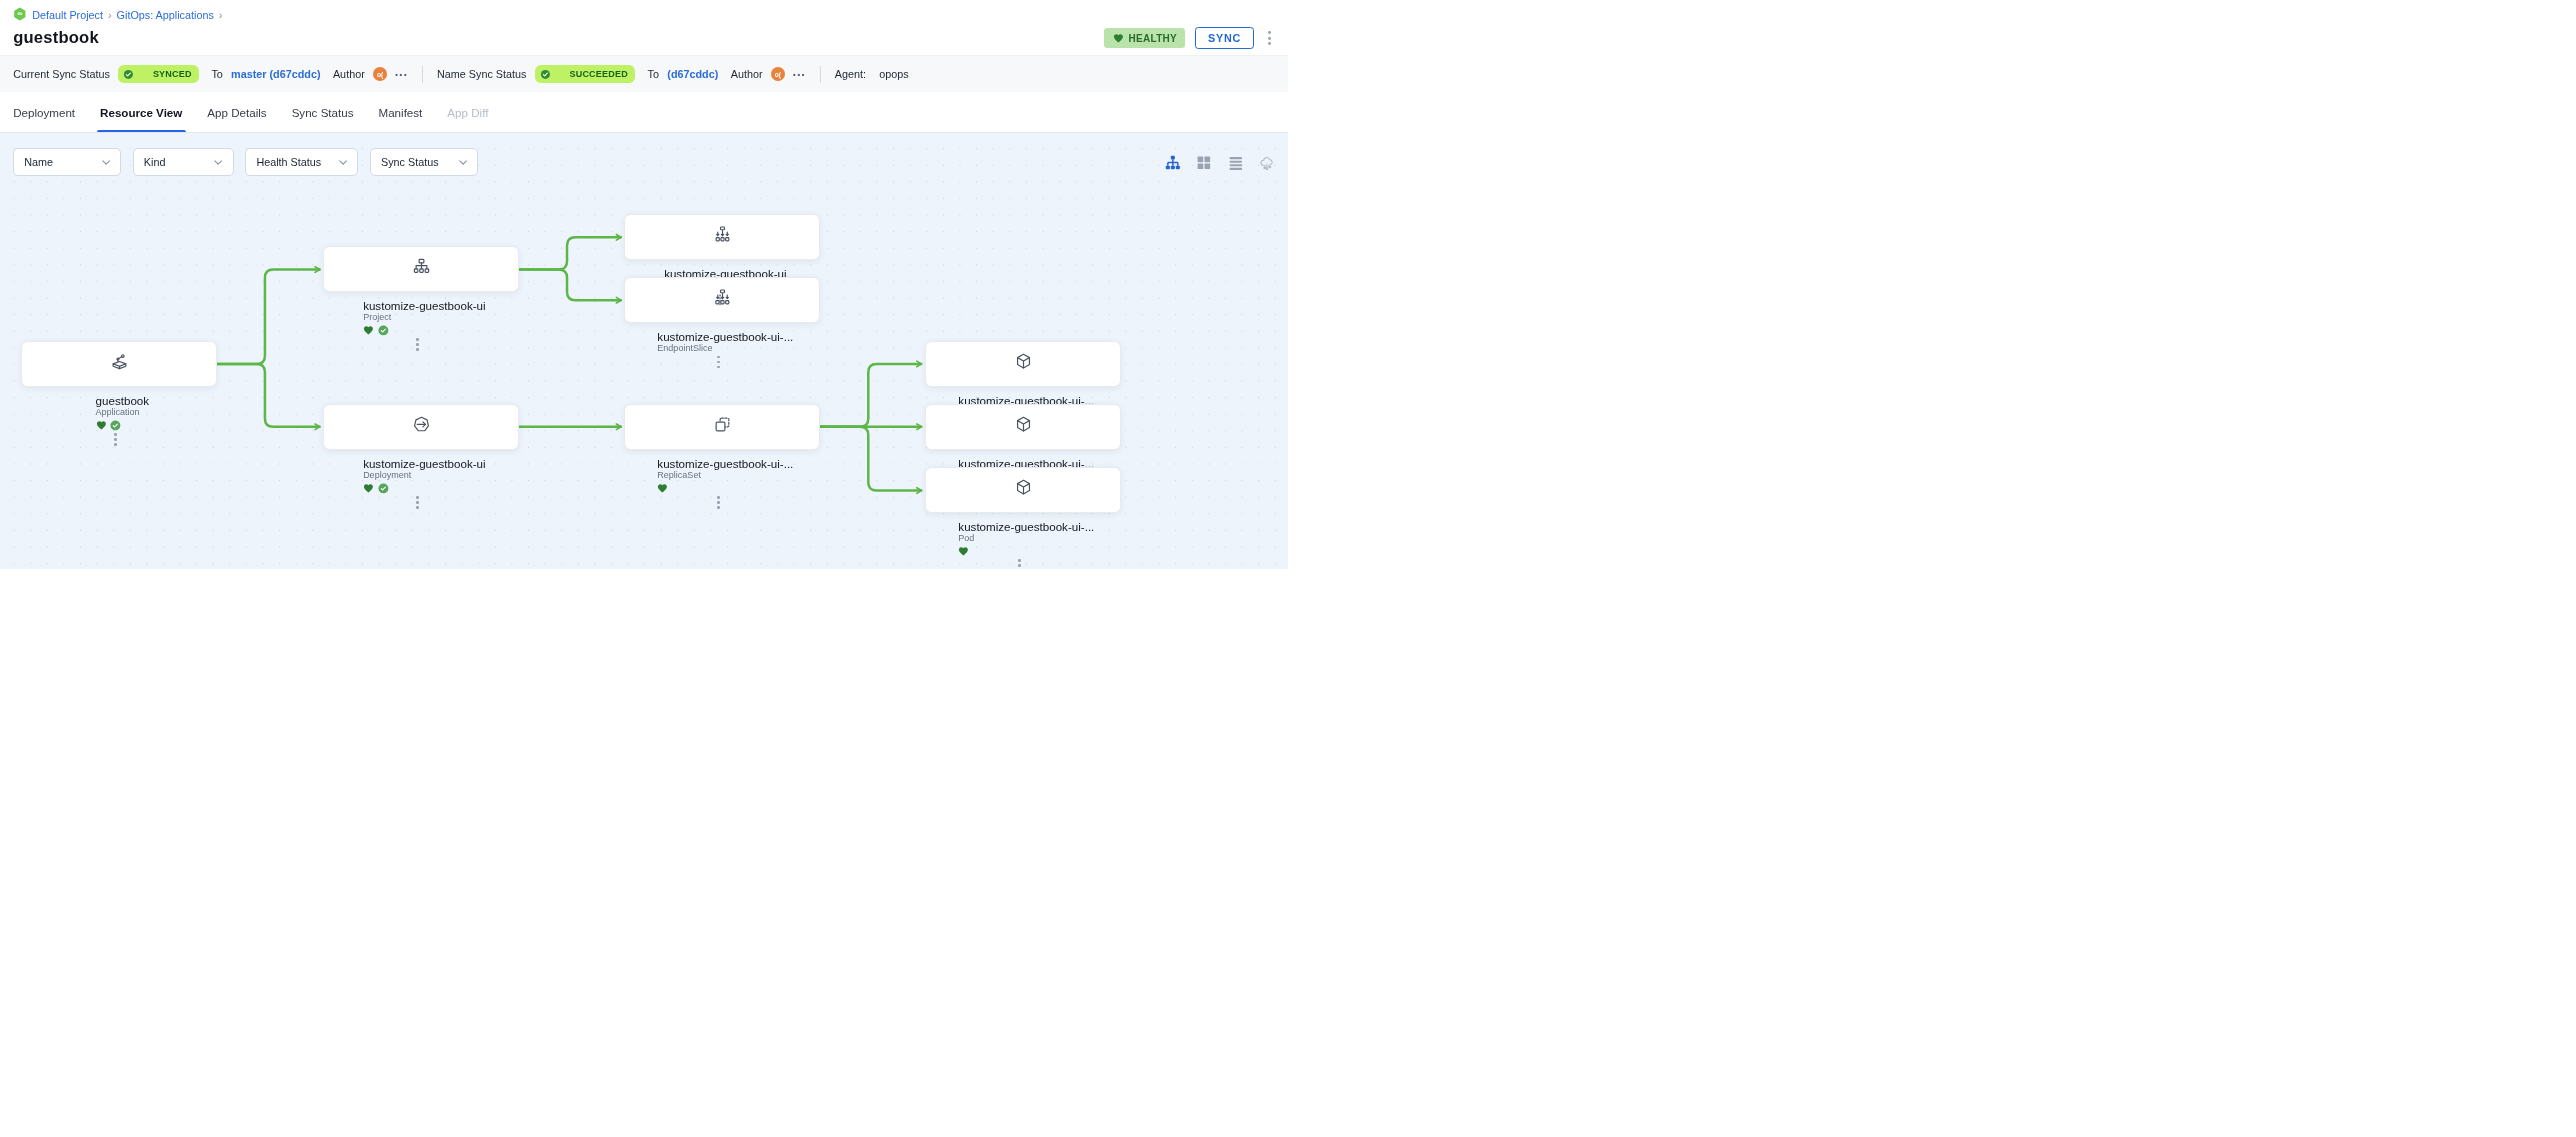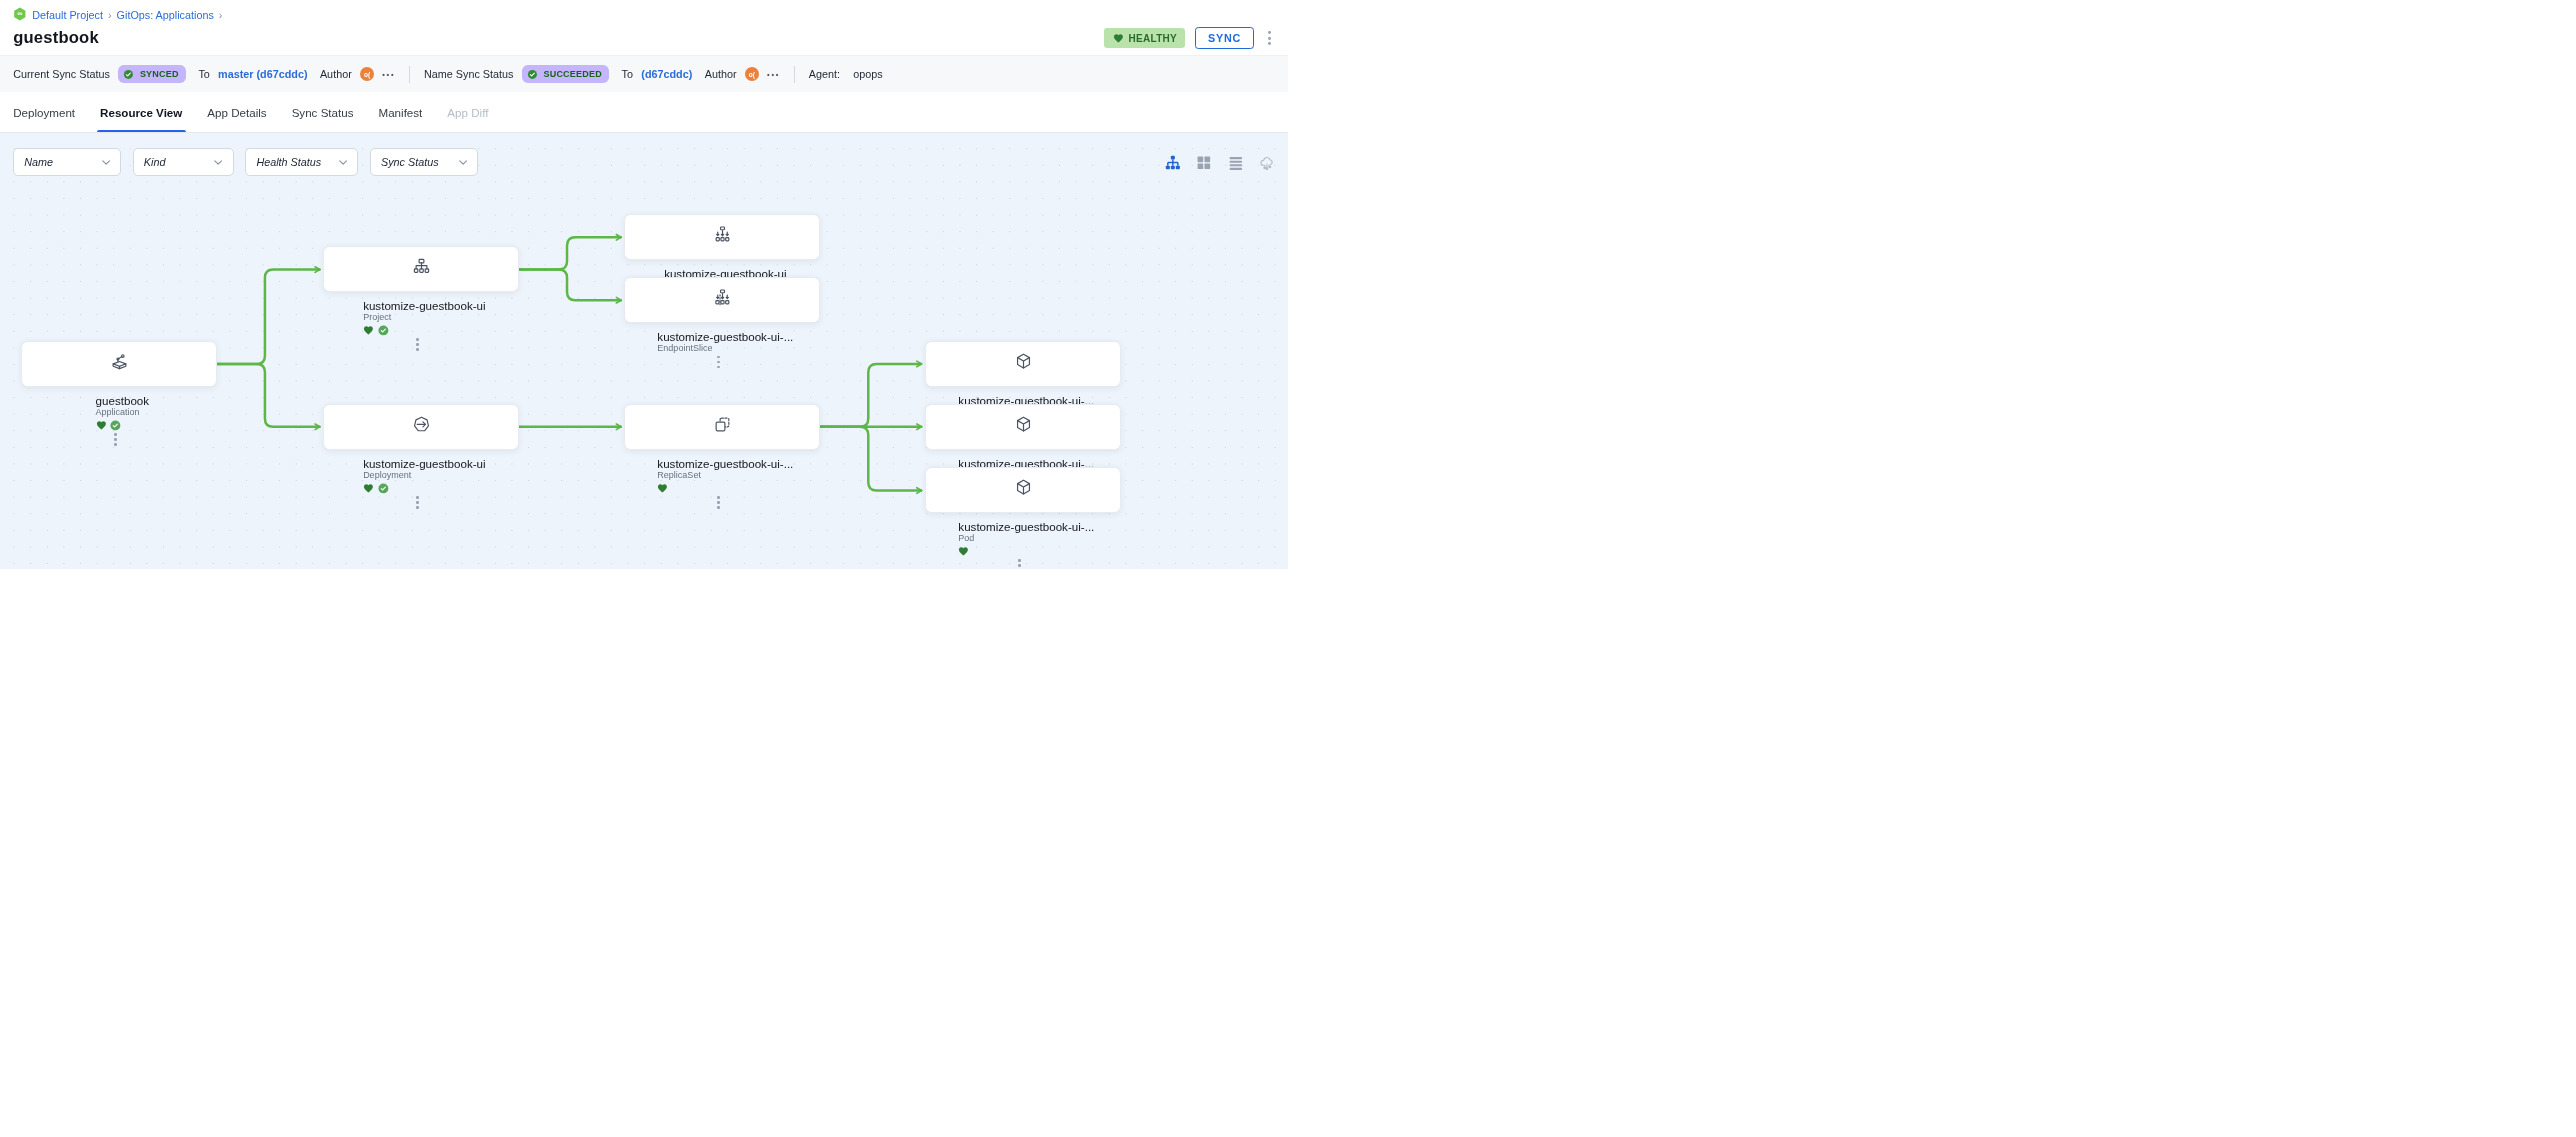--- a/index.html
+++ b/index.html
@@ -27,21 +27,21 @@
   .sync-button { display:inline-flex; align-items:center; justify-content:center;
     border:0.8px solid #2069d9; color:#2069d9; background:#fff; border-radius:3.3px;
     font-size:10.8px; font-weight:600; letter-spacing:0.8px; padding:0 11.6px; height:21.5px; cursor:pointer; }
   .kebab { display:inline-flex; flex-direction:column; gap:2.5px; padding:2.5px 4.1px; cursor:pointer; }
   .kebab i { width:2.9px; height:2.9px; border-radius:50%; background:#9aa3b2; }
 
   
   .status-bar { background:#f6f8fa; border-top:0.8px solid #eef1f4; height:37px;
     display:flex; align-items:center; padding:0 13.2px; font-size:10.8px; color:#1f2733; white-space:nowrap; }
   .sb-group { display:flex; align-items:center; gap:8.3px; }
-  .sb-badge { display:inline-flex; align-items:center; gap:6px; background:#c4b5fd;
+  .sb-badge { display:inline-flex; align-items:center; gap:19px; background:#bef264;
     color:#17611b; font-size:9px; font-weight:700; letter-spacing:0.2px;
     border-radius:5.8px; padding:2.5px 7.4px 2.5px 5px; height:18px; }
   .sb-badge svg { width:10.8px; height:10.8px; }
   .sb-commit { color:#2b6cd8; font-weight:700; cursor:pointer; }
   .sb-label { color:#1f2733; }
   .avatar { width:14px; height:14px; border-radius:50%; background:#e8823d; color:#fff;
     font-size:6.6px; font-weight:700; display:inline-flex; align-items:center; justify-content:center; }
   .sb-more { color:#4a5568; font-size:7.4px; letter-spacing:1.7px; font-weight:700; cursor:pointer; }
   .sb-divider { width:0.8px; height:16.6px; background:#d5dae1; margin:0 14px; }
   .agent-value { margin-left:5px; }
@@ -56,21 +56,21 @@
   .tab.disabled { color:#b6bdc9; cursor:default; }
 
   
   .canvas { position:relative; flex:1; background:#eef4fb;
     background-image: radial-gradient(#c8d1dc 0.9px, transparent 0.9px);
     background-size:16.6px 16.6px; background-position:5.8px 7.4px; overflow:hidden; }
   .filter-bar { position:absolute; top:15px; left:13.2px; right:13.2px; display:flex;
     align-items:center; gap:11.6px; z-index:5; }
   .filter-box { background:#fff; border:0.8px solid #d3d9e3; border-radius:5px; height:28px;
     display:flex; align-items:center; justify-content:space-between; padding:0 10px;
-    font-size:10.8px; color:#1c2433; cursor:pointer;font-style:italic; }
+    font-size:10.8px; color:#1c2433; cursor:pointer; }
   .filter-box svg { width:8.3px; height:5px; margin-left:8.3px; }
   .view-toggles { margin-left:auto; display:flex; align-items:center; gap:15.7px; }
   .view-icon { width:15.7px; height:15.7px; display:inline-flex; cursor:pointer; }
 
   
   .graph { position:absolute; inset:0; }
   .edges { position:absolute; left:0; top:0; }
   .node { position:absolute; width:196px; height:46px; background:#fff;
     border:0.8px solid #e7eaf0; border-radius:6.6px; box-shadow:0 1.7px 6.6px rgba(27,42,72,.07);
     display:flex; align-items:center; cursor:pointer;flex-direction:column; }

